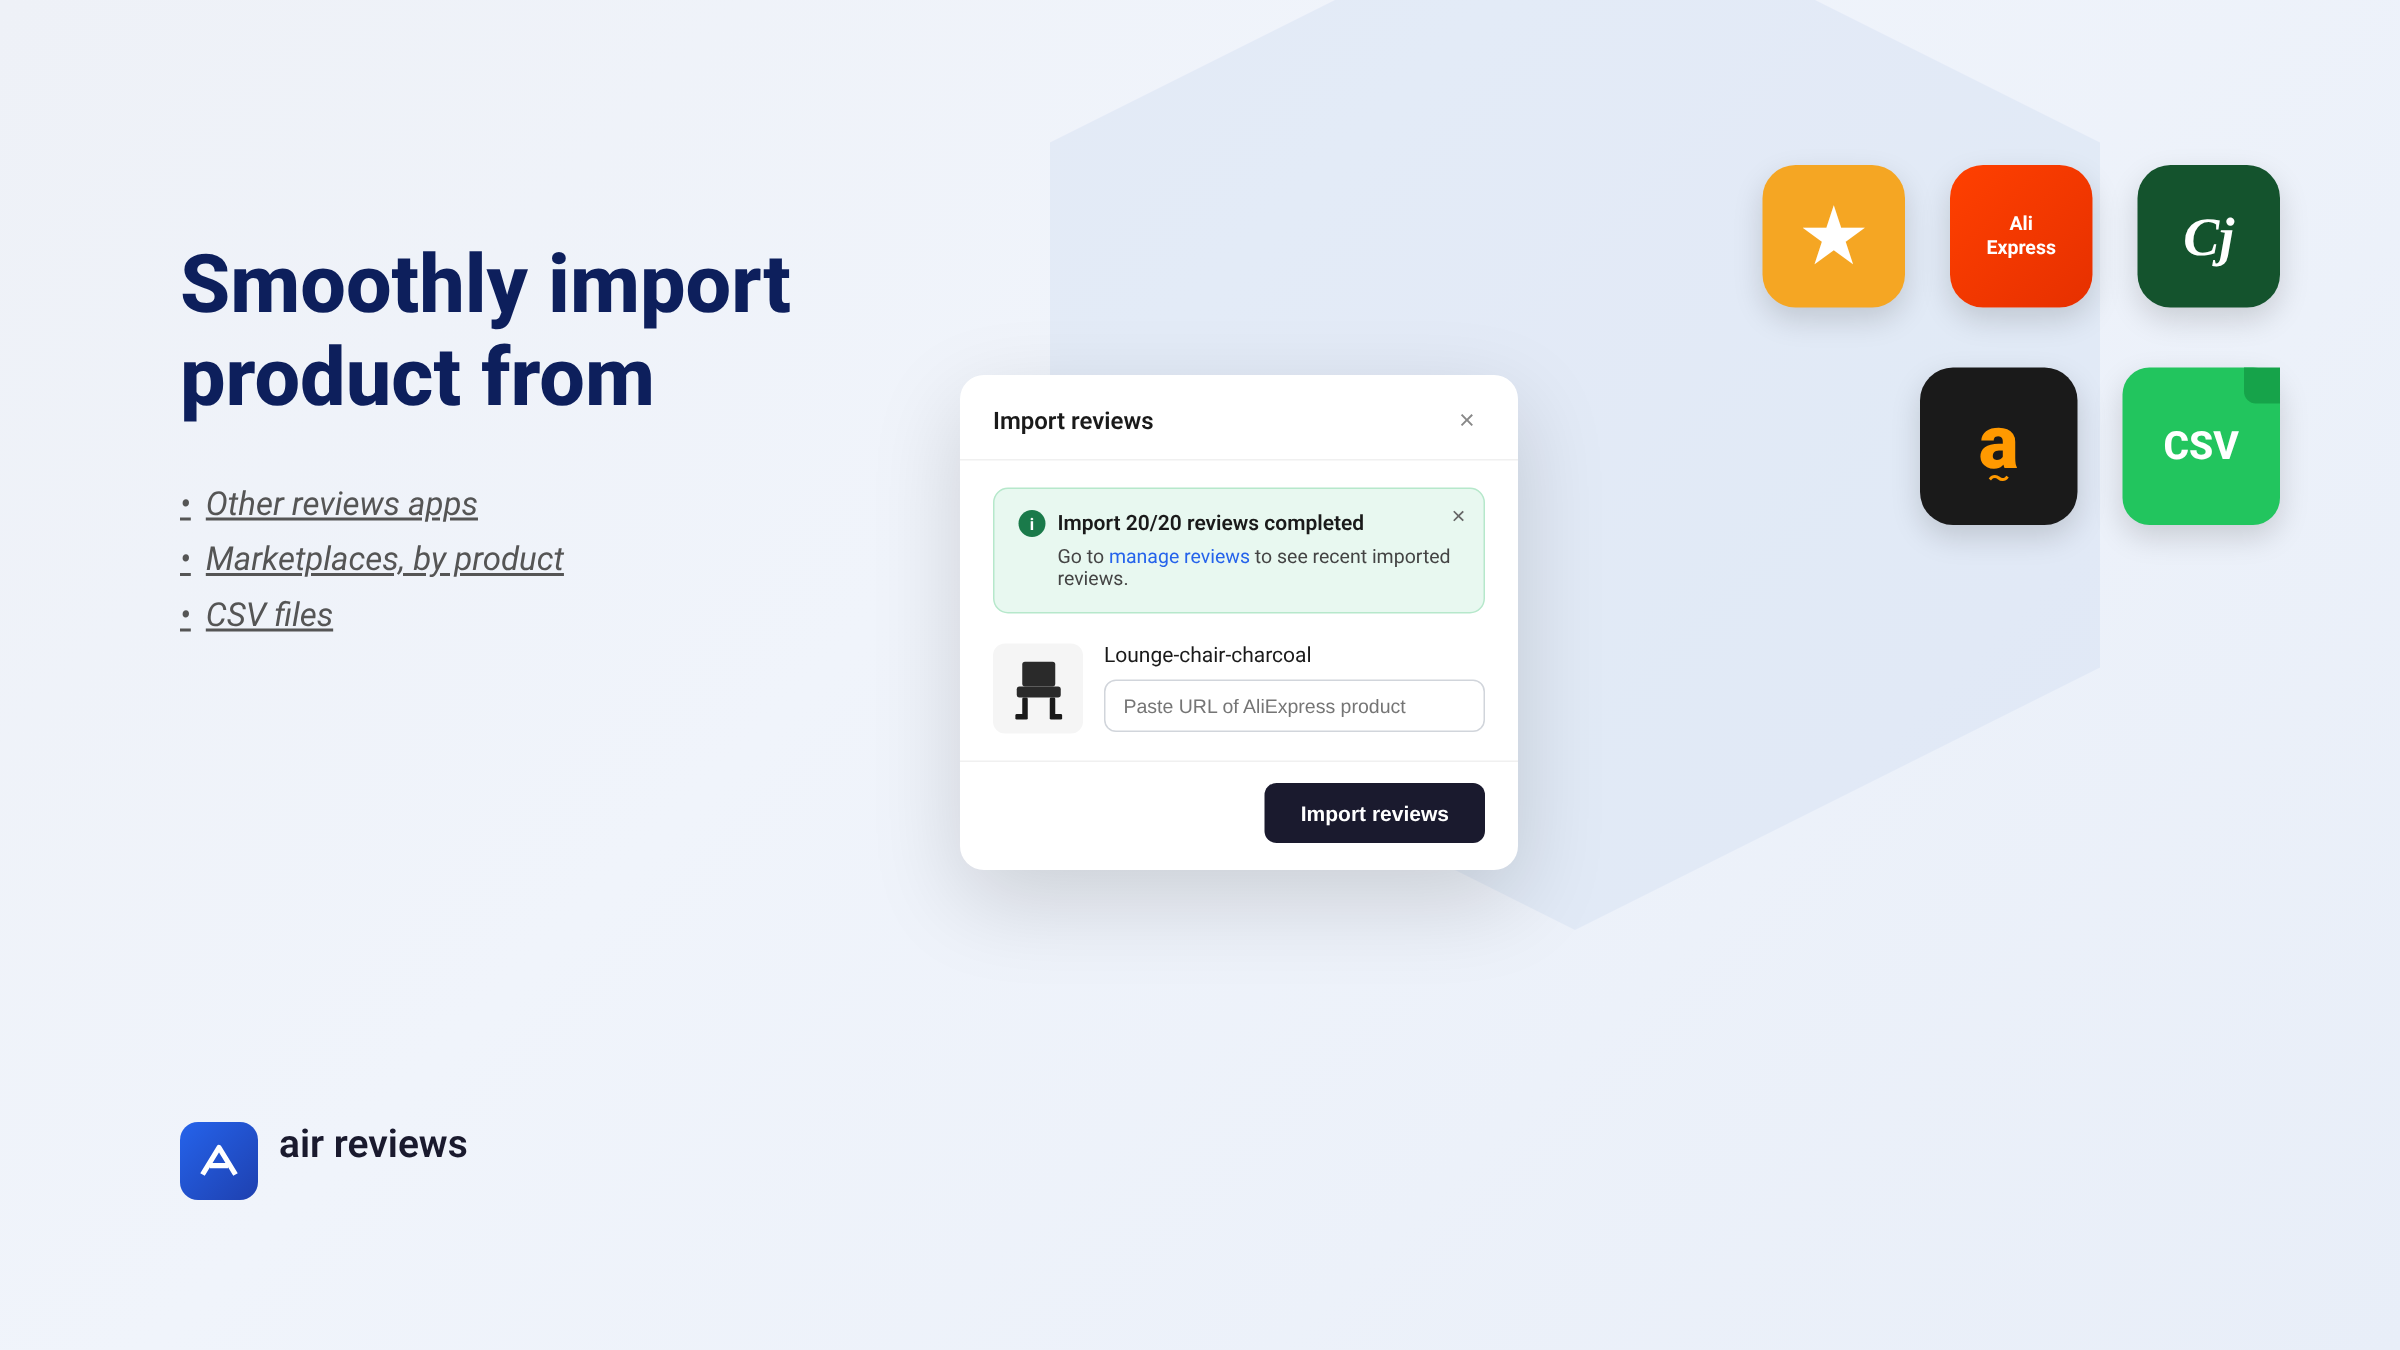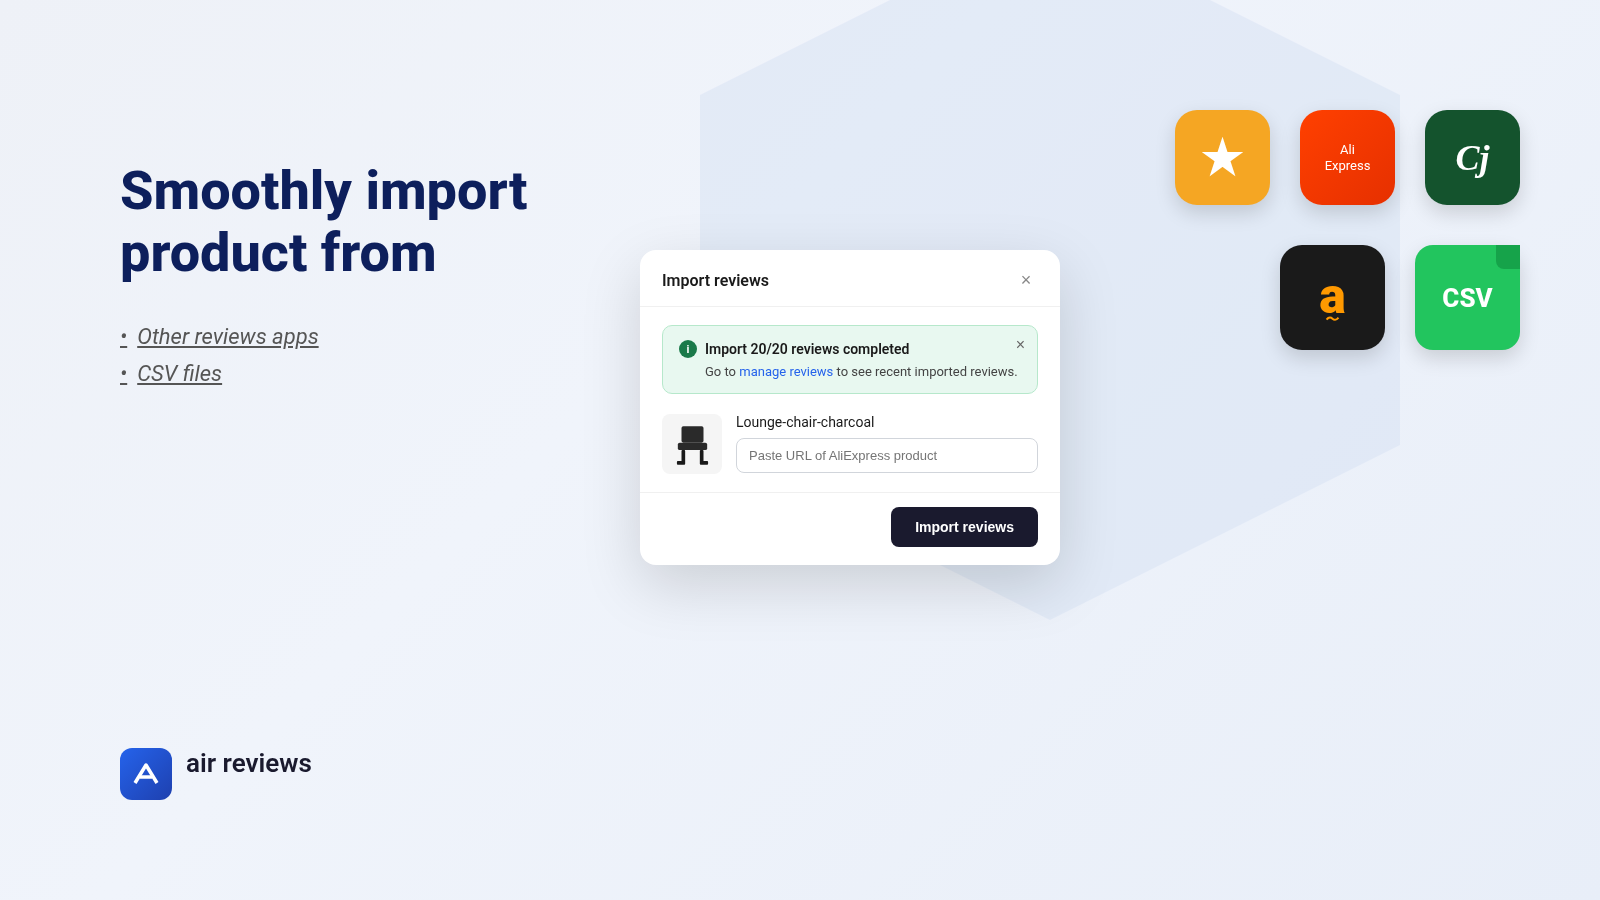--- a/index.html
+++ b/index.html
@@ -152,21 +152,21 @@
     }
 
     
     .dialog-wrapper {
       position: absolute;
       left: 640px;
       top: 250px;
     }
 
     .dialog {
-      width: 420px;
+      width: 372px;
       background: white;
       border-radius: 16px;
       box-shadow: 0 20px 60px rgba(0,0,0,0.15);
       overflow: hidden;
     }
 
     .dialog-header {
       display: flex;
       align-items: center;
       justify-content: space-between;
@@ -407,20 +407,23 @@
   <div class="bg-shape"></div>
 
   <div class="left-section">
     <h1 class="headline">Smoothly import product from</h1>
 
     <ul class="bullet-list">
       <li>
         <span>Other reviews apps</span>
       </li>
       <li>
+        <span>Marketplaces, by product</span>
+      </li>
+      <li>
         <span>CSV files</span>
       </li>
     </ul>
   </div>
 
   <div class="logo-section">
     <div class="logo-icon">
       <svg width="30" height="30" viewBox="0 0 30 30" fill="none">
         <path d="M4 24 L15 6 L26 24" stroke="white" stroke-width="3.5" fill="none" stroke-linejoin="round"></path>
         <path d="M9 18 L21 18" stroke="white" stroke-width="3.5"></path>
@@ -430,21 +433,21 @@
   </div>
 
   <div class="icons-area">
 
     <div class="icon-row">
 
       <div class="app-icon icon-trustpilot">
         <span class="star-icon">★</span>
       </div>
 
-      <div class="app-icon icon-aliexpress" style="font-size:13px; font-weight:400; padding:8px; text-align:center; line-height:1.2;">
+      <div class="app-icon icon-aliexpress" style="font-size:13px; font-weight:700; padding:8px; text-align:center; line-height:1.2;">
         <span>Ali<br>Express</span>
       </div>
 
       <div class="app-icon icon-cursive">
         <span class="cursive-text">Cj</span>
       </div>
     </div>
 
     <div class="icon-row" style="justify-content: flex-end; gap: 30px;">
 

